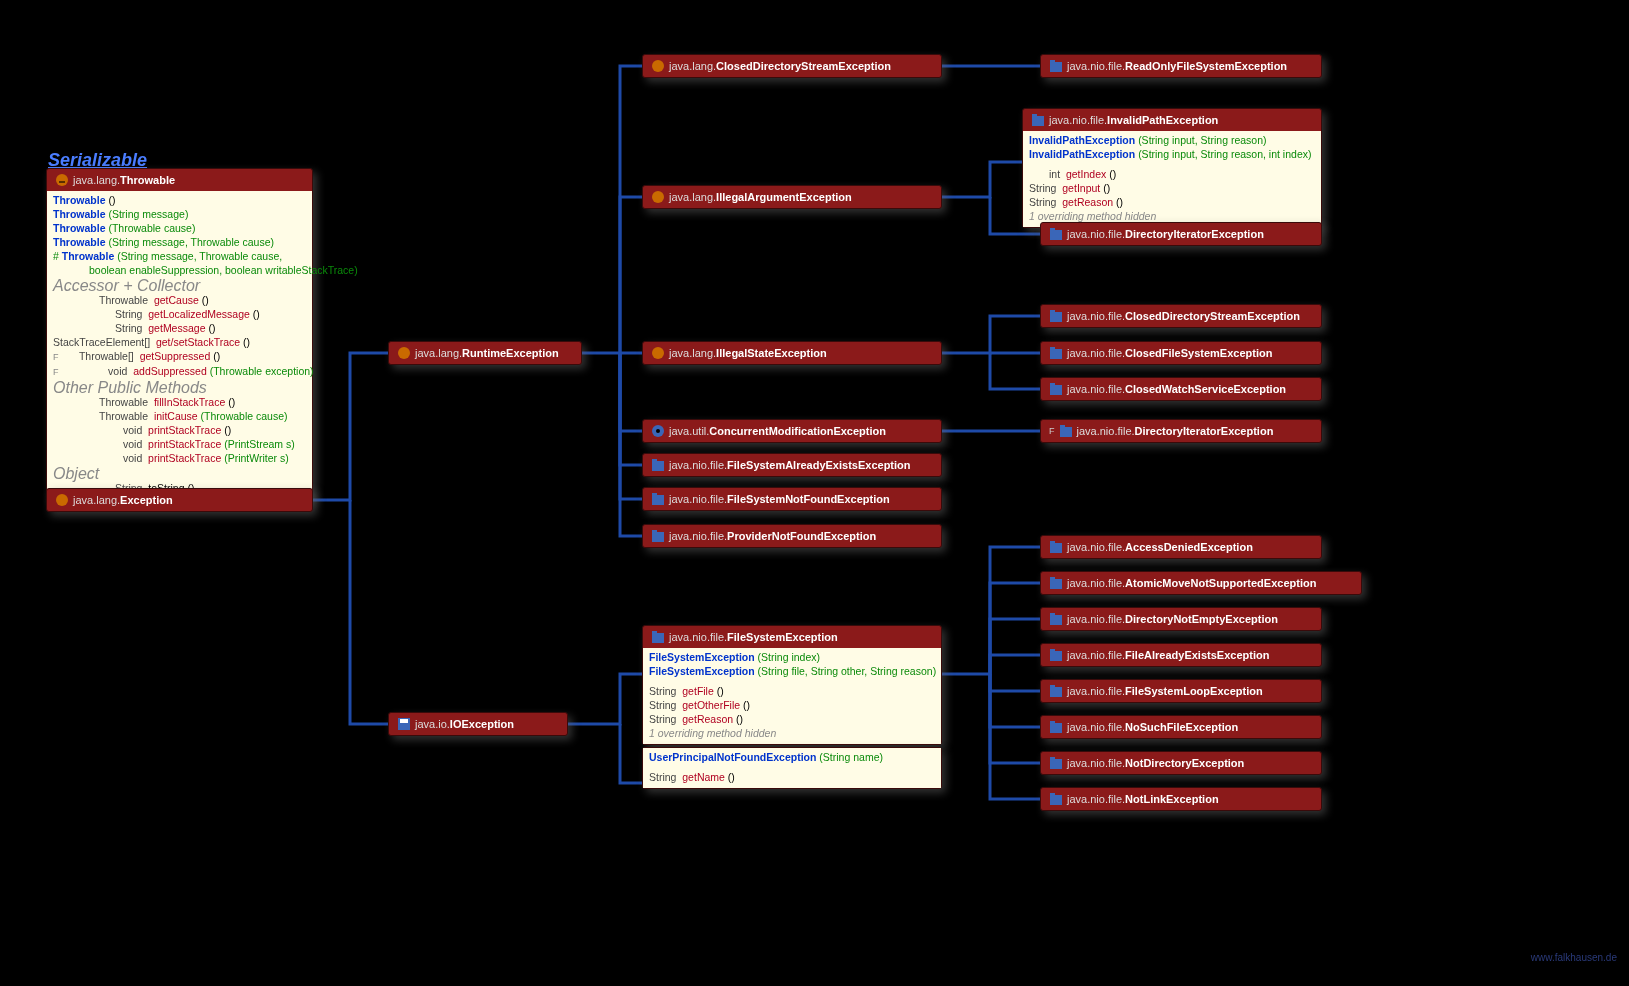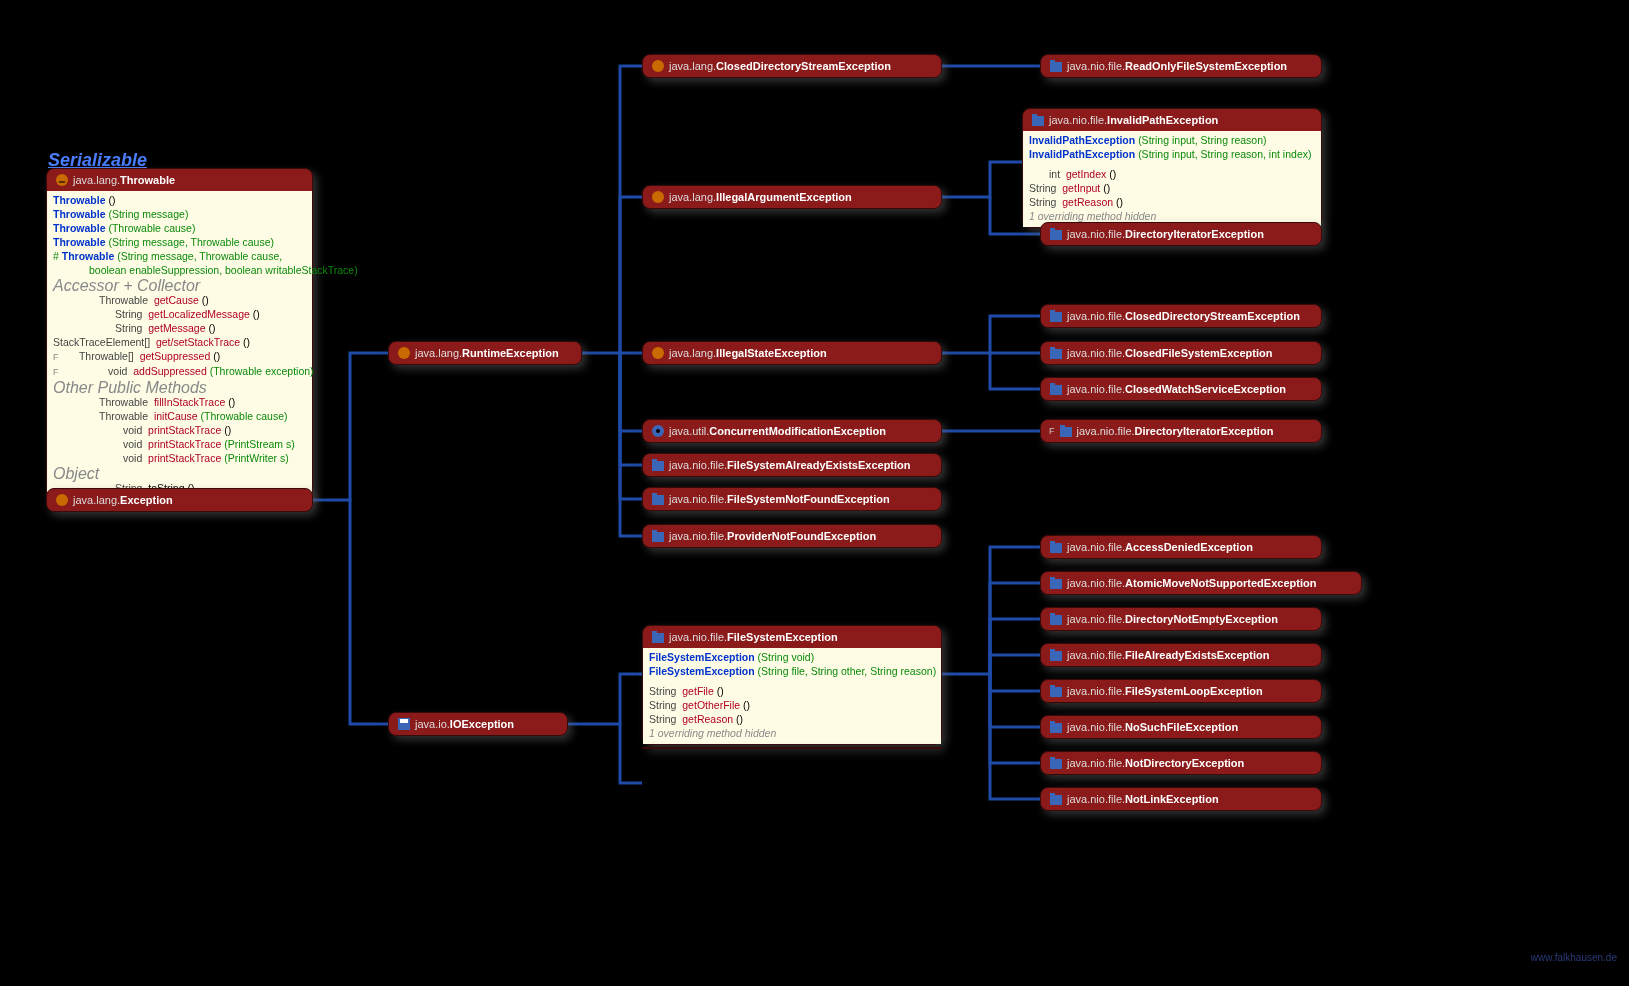--- a/index.html
+++ b/index.html
@@ -12,21 +12,21 @@
     width: 1629px;
     height: 986px;
     position: relative;
     overflow: hidden;
   }
   .box {
     position: absolute;
     background: #8b1a1a;
     border: 1px solid #3a0a0a;
     box-shadow: 4px 4px 8px rgba(100,100,100,0.5);
-    border-radius: 8px;
+    border-radius: 3px;
   }
   .box-header {
     display: flex;
     align-items: center;
     padding: 4px 8px;
     color: #fff;
     font-size: 11px;
   }
   .box-header .icon {
     width: 14px;
@@ -270,31 +270,36 @@
 <div class="box" style="left:642px; top:625px; width:298px;">
   <div class="box-header">
       <svg class="icon">
         <rect x="1" y="3" width="12" height="10" class="icon-pkg"></rect>
         <rect x="1" y="1" width="5" height="3" class="icon-pkg"></rect>
       </svg>
       <span class="pkg">java.nio.file.</span>
       <span class="cls">FileSystemException</span>
     </div>
   <div class="body">
-    <div class="row"><span class="blue">FileSystemException</span> <span class="green">(String void)</span></div>
+    <div class="row"><span class="blue">FileSystemException</span> <span class="green">(String index)</span></div>
     <div class="row"><span class="blue">FileSystemException</span> <span class="green">(String file, String other, String reason)</span></div>
     <div style="height:6px"></div>
     <div class="row"><span style="color:#444">String</span>&nbsp; <span class="red">getFile</span> <span>()</span></div>
     <div class="row"><span style="color:#444">String</span>&nbsp; <span class="red">getOtherFile</span> <span>()</span></div>
     <div class="row"><span style="color:#444">String</span>&nbsp; <span class="red">getReason</span> <span>()</span></div>
     <div class="row gray">1 overriding method hidden</div>
   </div>
 </div>
 
 <div class="box" style="left:642px; top:747px; width:298px;">
+  <div class="body">
+    <div class="row"><span class="blue">UserPrincipalNotFoundException</span> <span class="green">(String name)</span></div>
+    <div style="height:6px"></div>
+    <div class="row"><span style="color:#444">String</span>&nbsp; <span class="red">getName</span> <span>()</span></div>
+  </div>
 </div>
 
 <div class="box" style="left:1040px; top:54px; width:280px;">
   <div class="box-header">
       <svg class="icon">
         <rect x="1" y="3" width="12" height="10" class="icon-pkg"></rect>
         <rect x="1" y="1" width="5" height="3" class="icon-pkg"></rect>
       </svg>
       <span class="pkg">java.nio.file.</span>
       <span class="cls">ReadOnlyFileSystemException</span>

